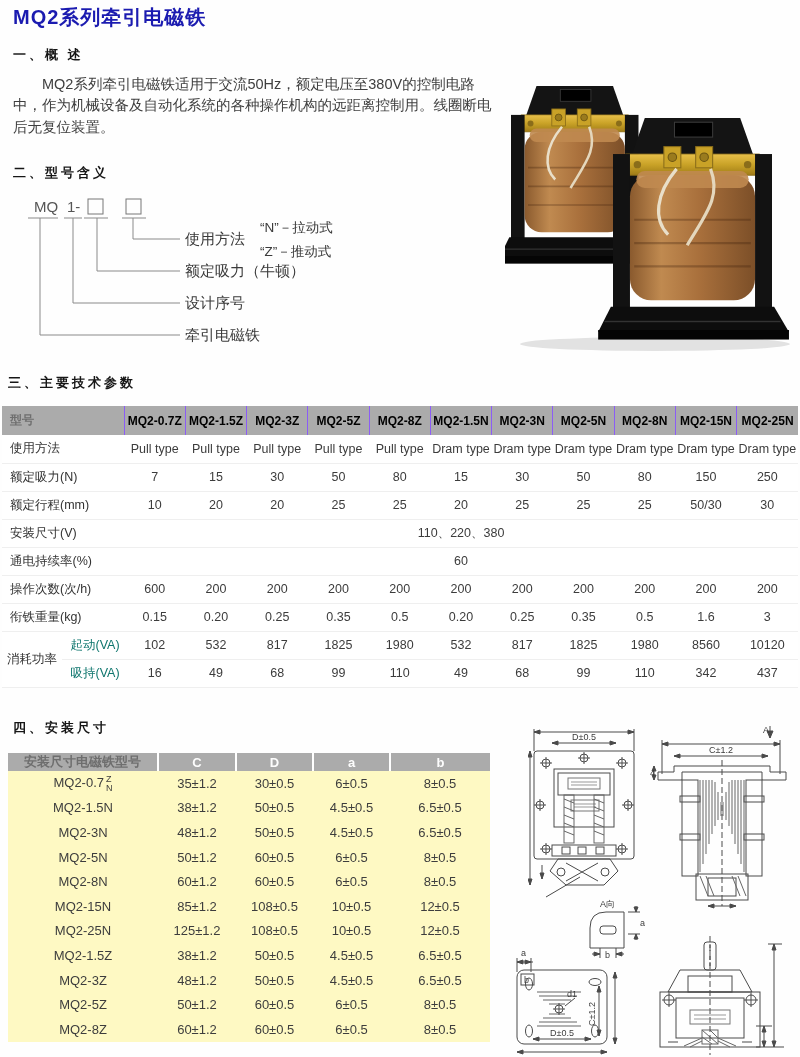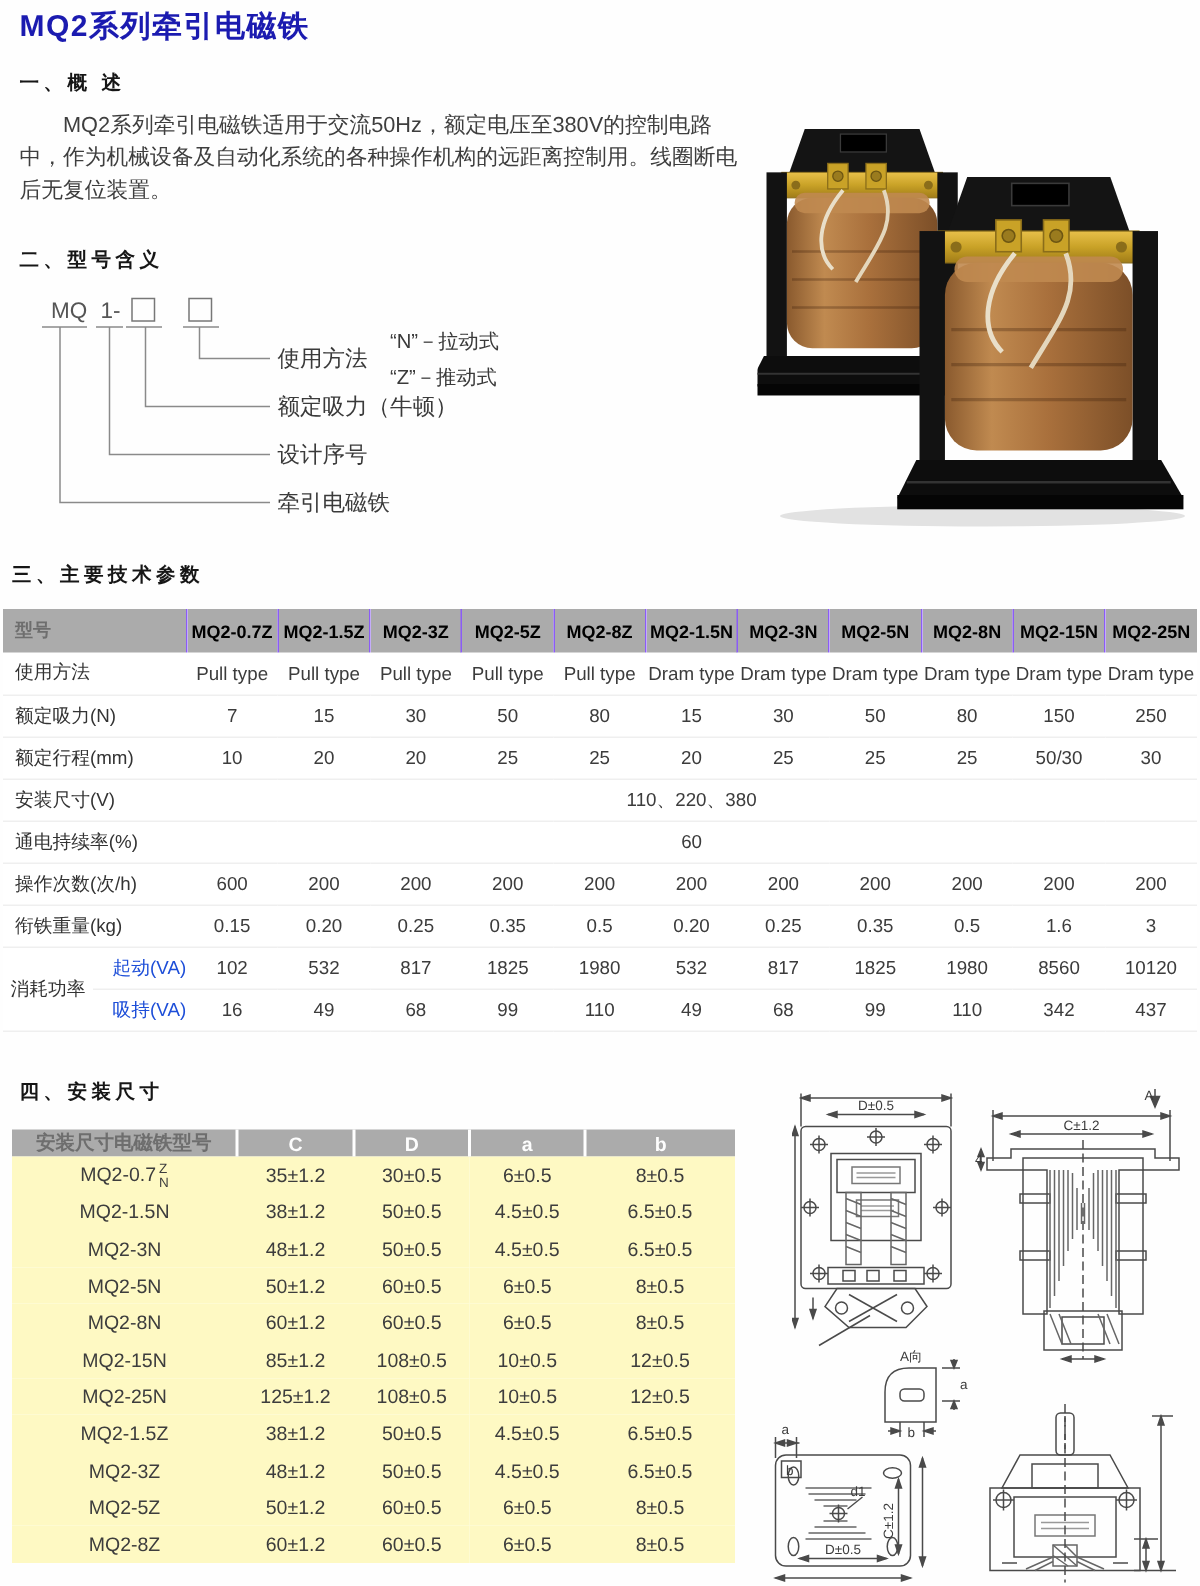--- a/index.html
+++ b/index.html
@@ -32,21 +32,21 @@
   #tech-table th {
     background: #ababab; color: #000000; font-size: 12px; font-weight: bold;
     height: 29px; border-left: 1px solid #8b5cf6; padding: 0 1px; overflow: hidden;
   }
   #tech-table th:first-child { border-left: none; color: #6e6e6e; text-align: left; padding-left: 8px; }
   #tech-table td {
     height: 28px; font-size: 12.5px; color: #3c3c3c; text-align: center;
     border-bottom: 1px solid #efefef; background: #fff; overflow: hidden;
   }
   #tech-table td.rlabel { text-align: left; padding-left: 8px; color: #333; }
-  #tech-table td.sublabel { text-align: right; padding-left: 4px; color: #1d4ed8; }
+  #tech-table td.sublabel { text-align: center; padding-left: 4px; color: #0f766e; }
   #tech-table td.grp { text-align: center; color: #333; margin-left: 47px; }
   #dim-table { left: 8px; top: 753px; width: 482px; }
   #dim-table th {
     background: #ababab; color: #fdfdfd; font-size: 13px; font-weight: bold;
     height: 17px; border-left: 2px solid #fff;
   }
   #dim-table th:first-child { border-left: none; color: #6e6e6e; }
   #dim-table td {
     height: 24.6px; font-size: 13px; color: #3d3d3d; text-align: center; background:#fef9c3;
   }

